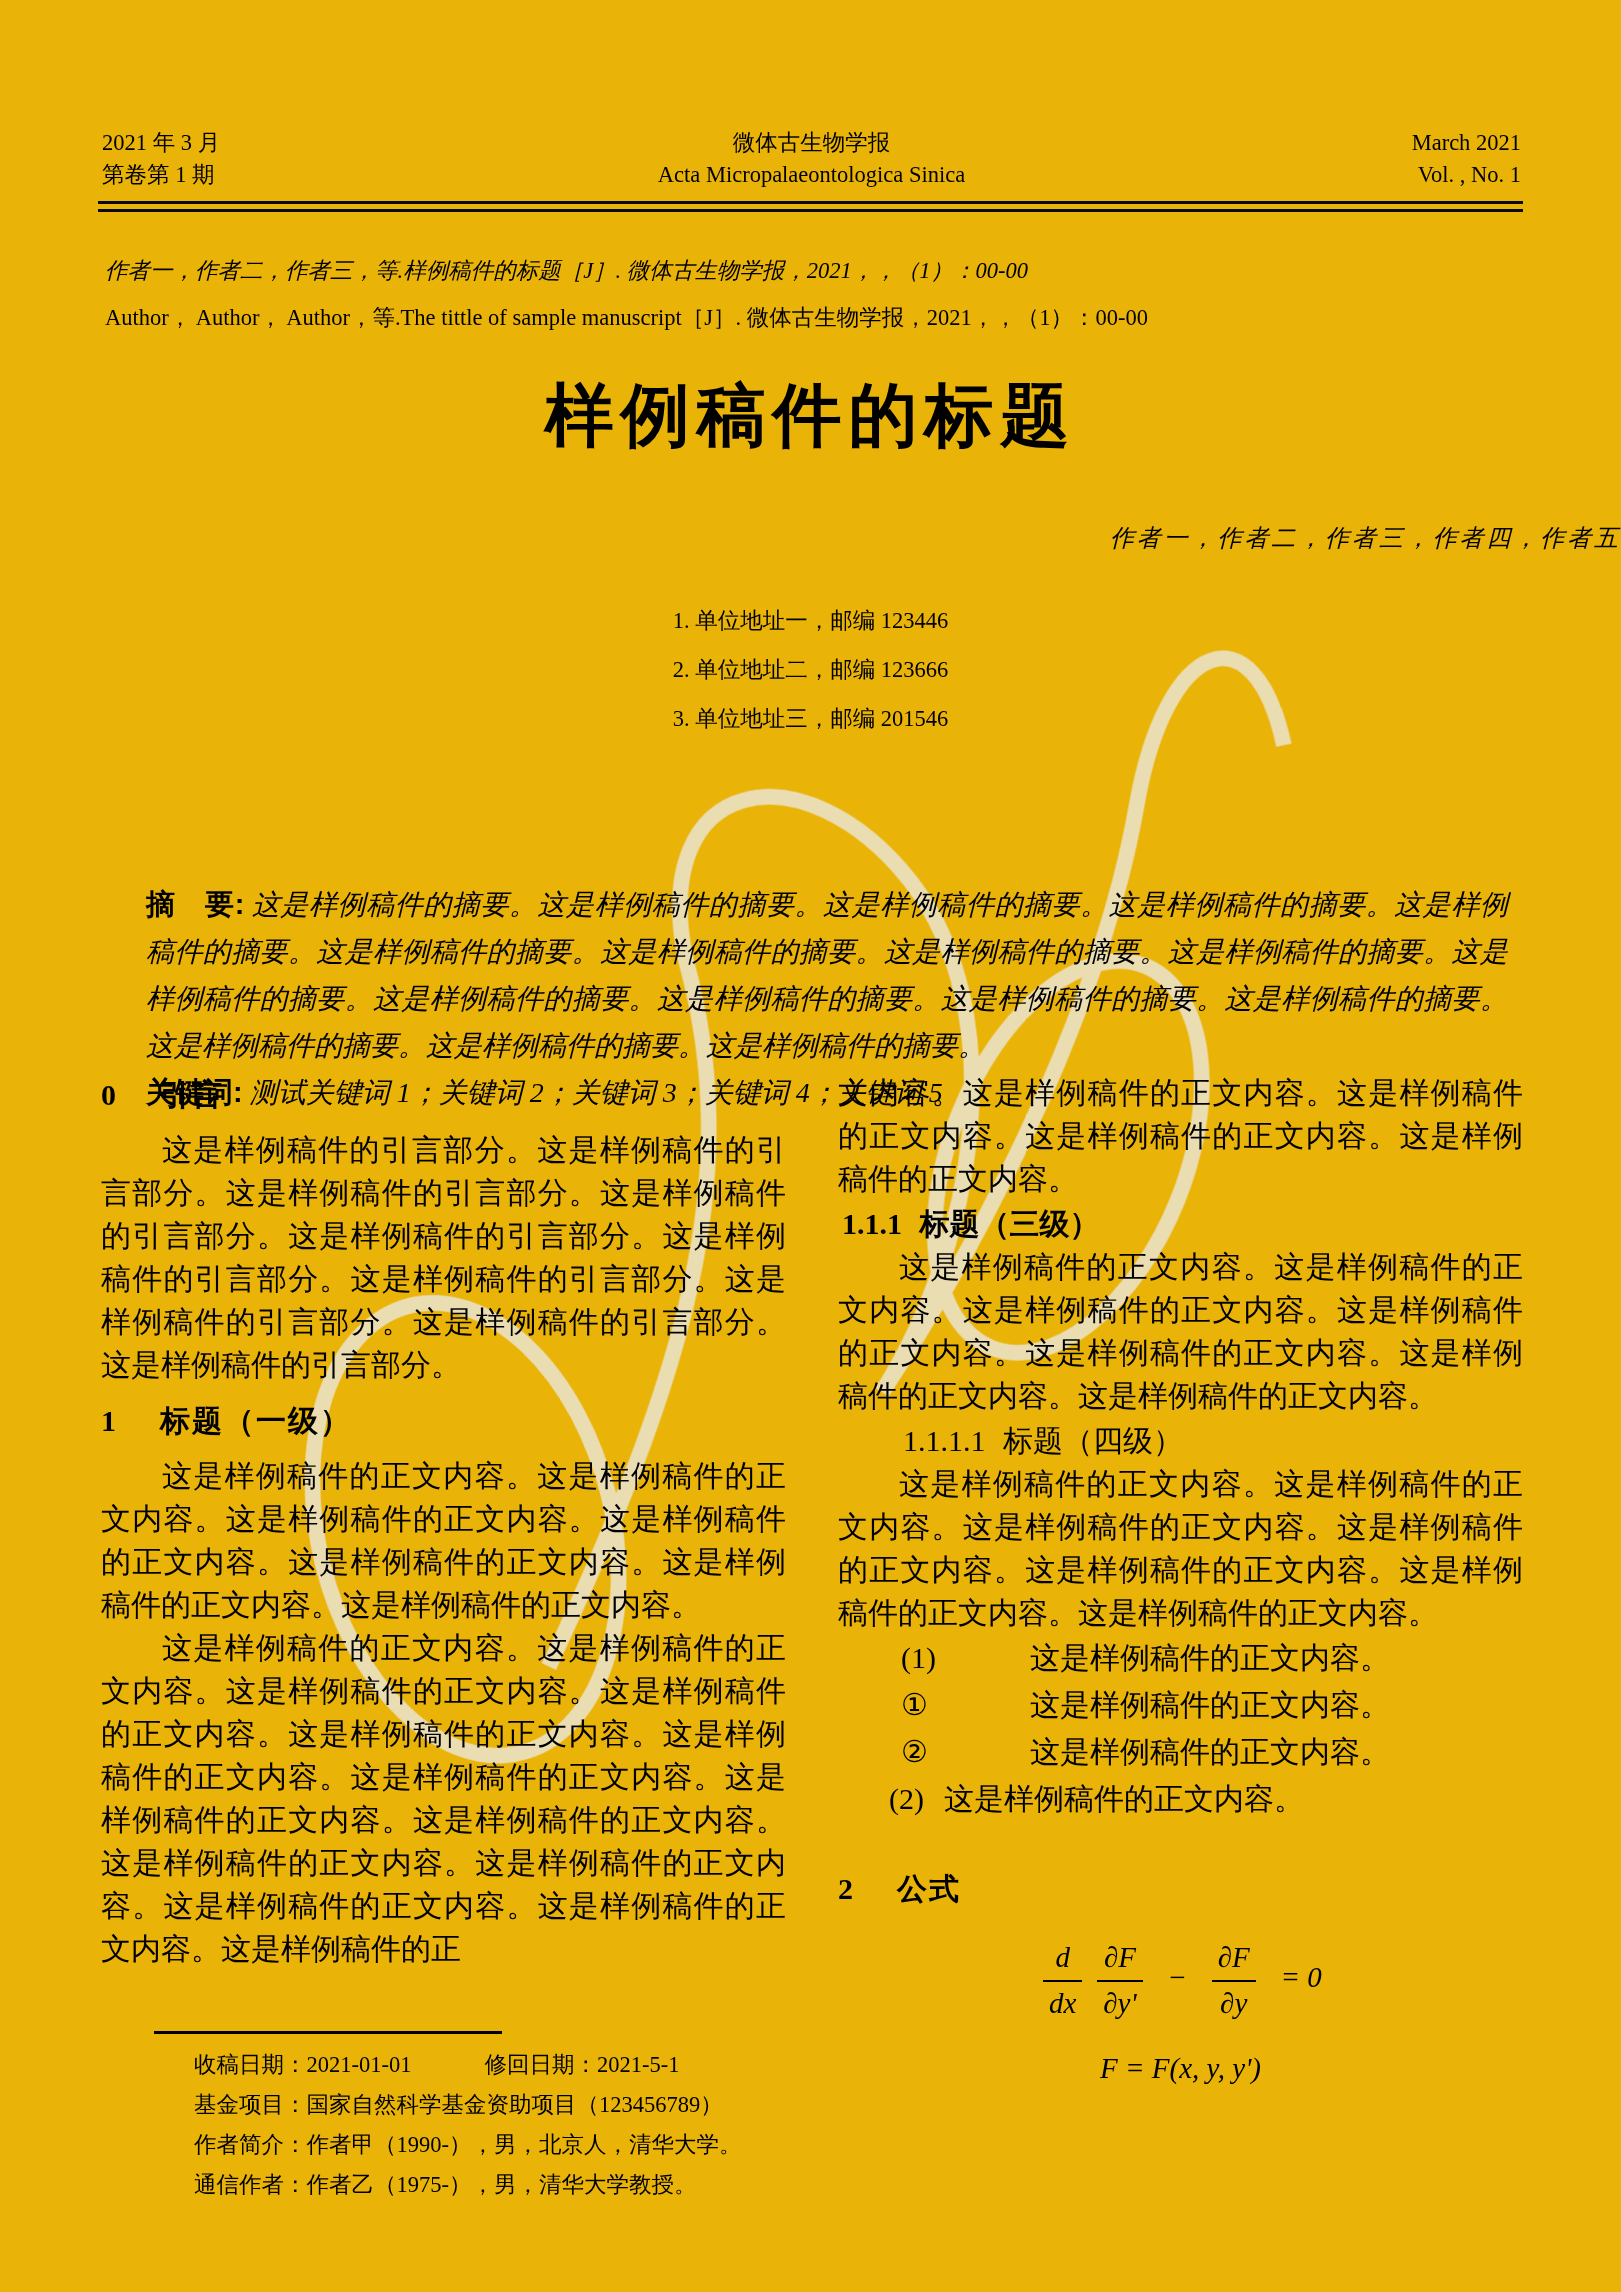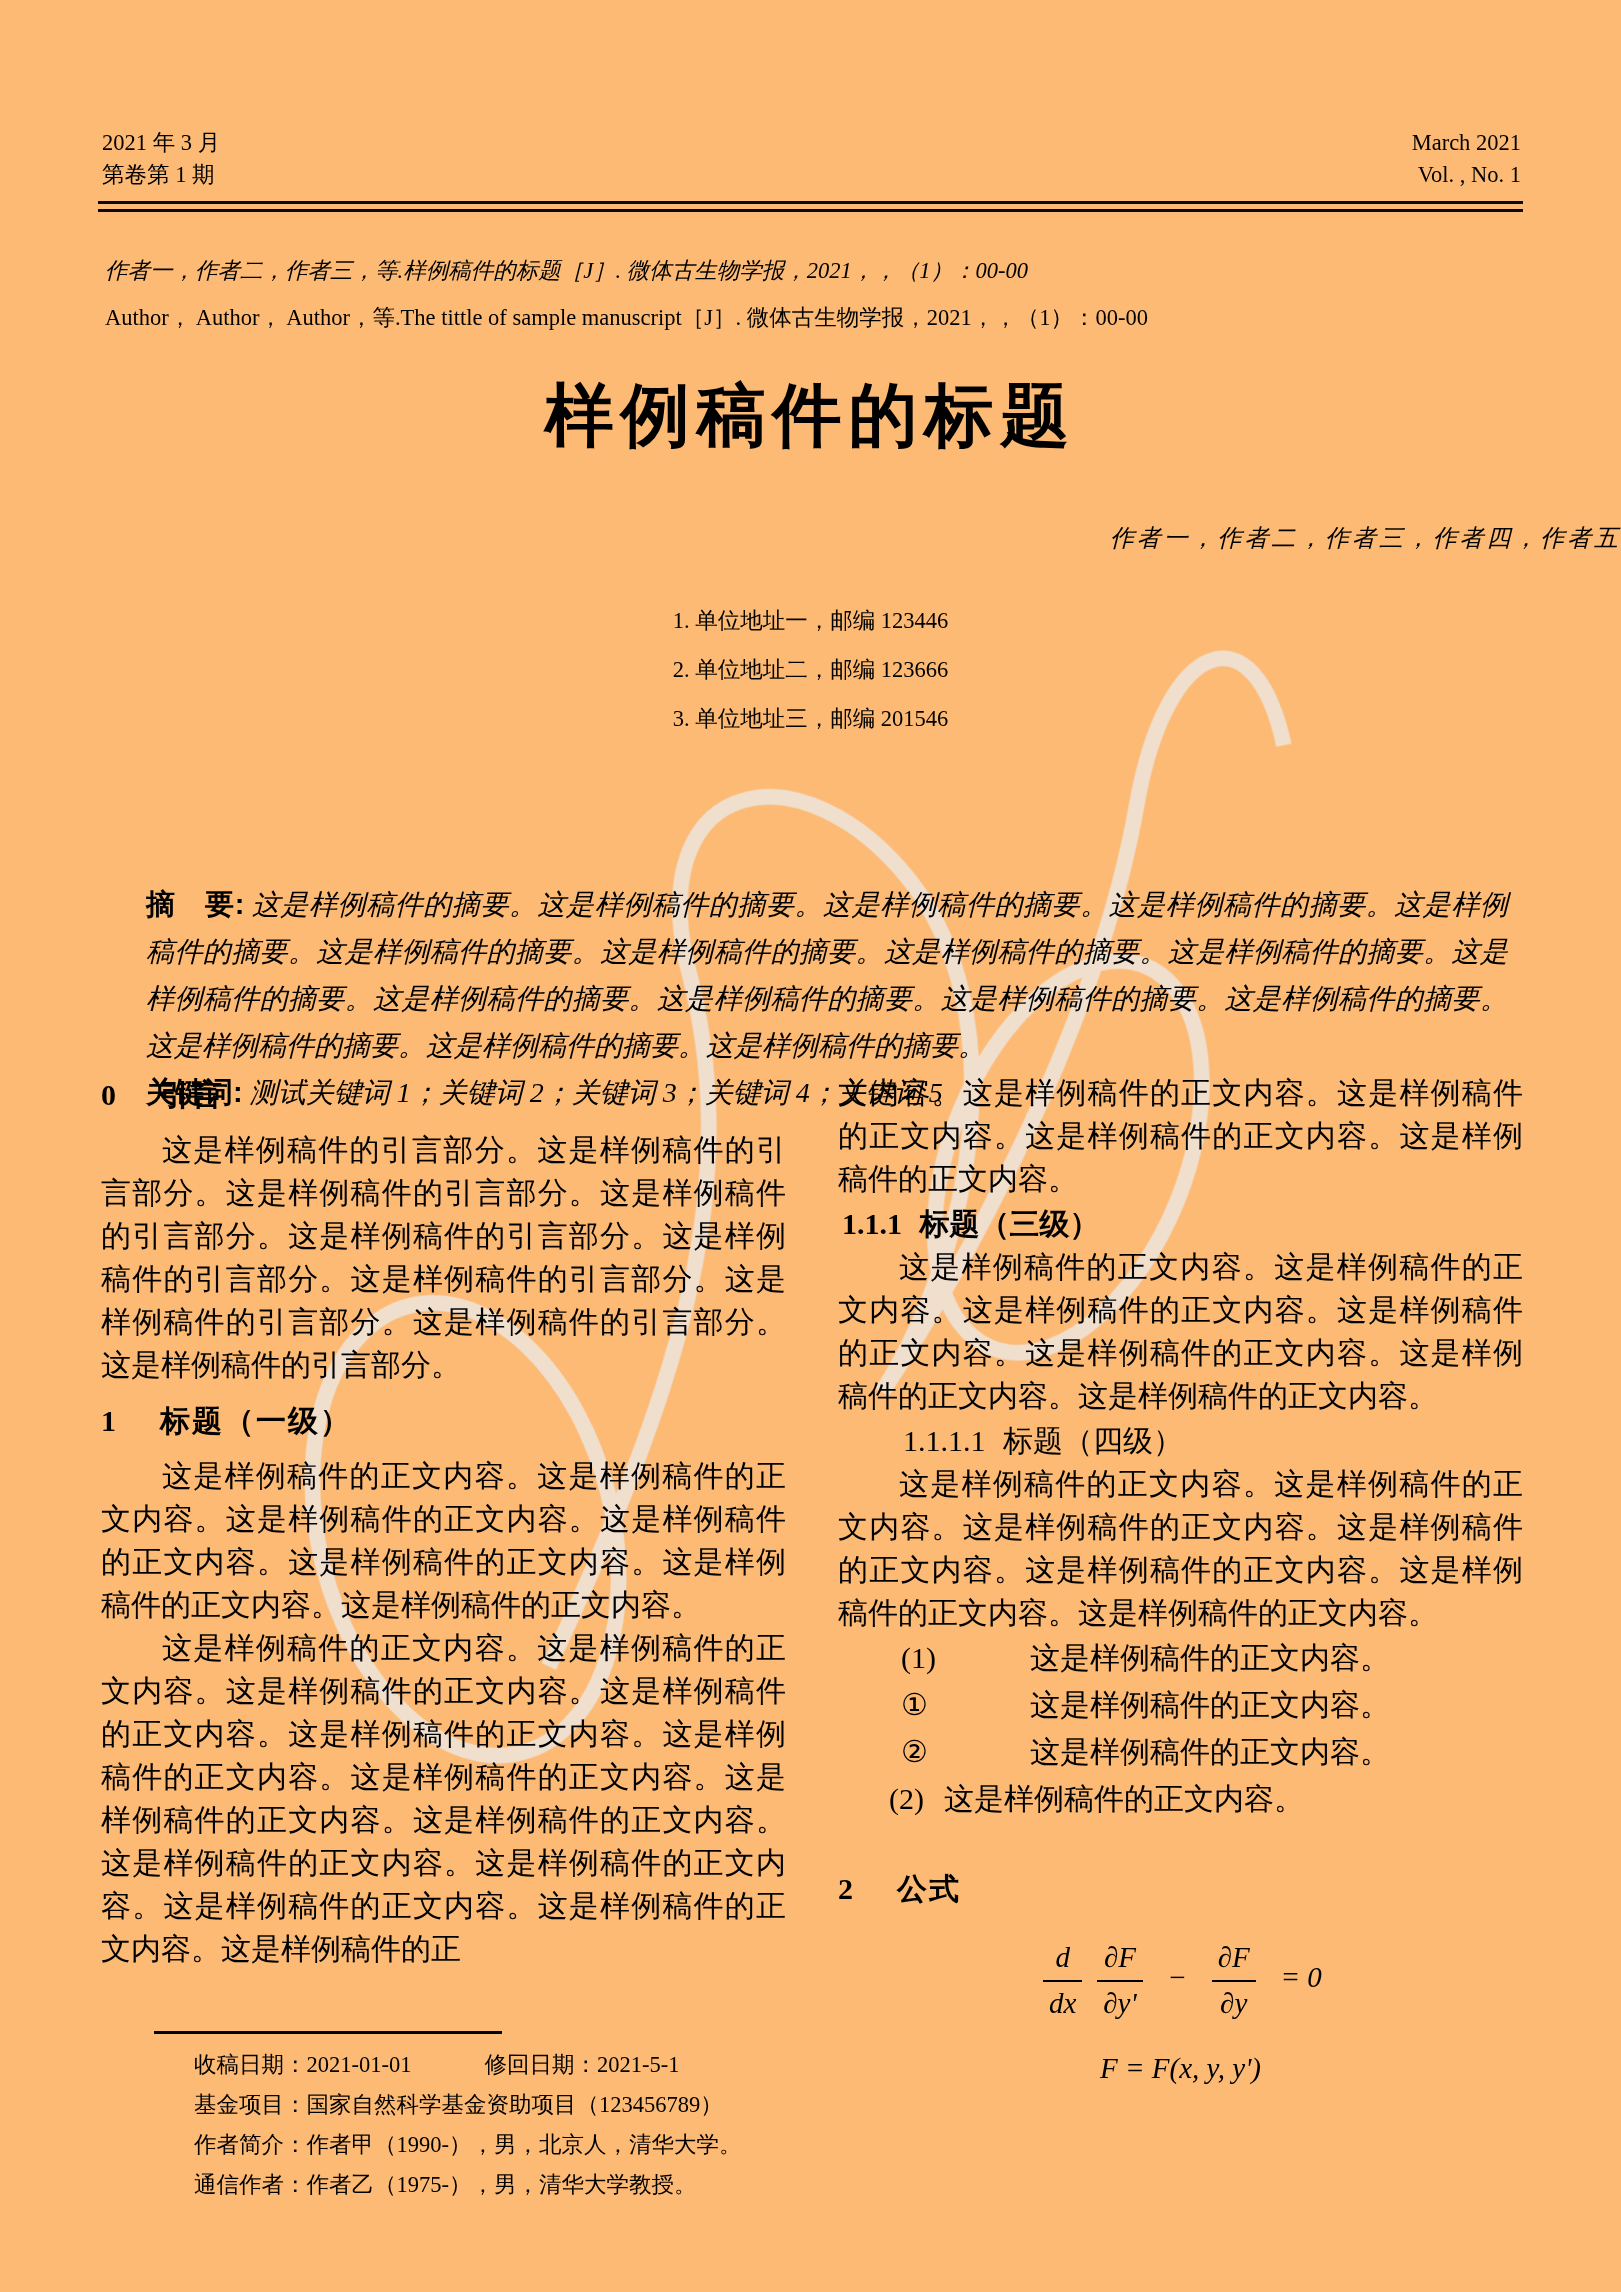--- a/index.html
+++ b/index.html
@@ -1,19 +1,19 @@
 <!DOCTYPE html>
 <html><head>
 <meta charset="utf-8">
 <style>
   html,body{margin:0;padding:0;background:#888;}
   .page{
     position:relative;
     width:1621px;height:2293px;
-    background:#fdba74;
+    background:#eab308;
     font-family:"Liberation Serif","DejaVu Serif",serif;
     color:#000;
     overflow:hidden;
   }
   .wm{position:absolute;left:0;top:0;z-index:0;pointer-events:none;}
   .layer{position:absolute;left:0;top:0;width:100%;height:100%;z-index:1;}
 
   
   .header{position:absolute;left:102px;top:127px;width:1419px;display:flex;justify-content:space-between;font-size:22.5px;line-height:32px;}
   .header .h-left{text-align:left;width:255px;}
@@ -93,20 +93,24 @@
     </g>
   </svg>
 
   <div class="layer">
 
     <div class="header">
       <div class="h-left">
         <div>2021 年 3 月</div>
         <div>第卷第 1 期</div>
       </div>
+      <div class="h-center">
+        <div>微体古生物学报</div>
+        <div>Acta Micropalaeontologica Sinica</div>
+      </div>
       <div class="h-right">
         <div>March 2021</div>
         <div>Vol. , No. 1</div>
       </div>
     </div>
     <div class="double-rule"></div>
 
     <div class="citation">
       <div class="c1">作者一，作者二，作者三，等.样例稿件的标题［J］. 微体古生物学报，2021，，（1）：00-00</div>
       <div class="c2">Author， Author， Author，等.The tittle of sample manuscript［J］. 微体古生物学报，2021，，（1）：00-00</div>

